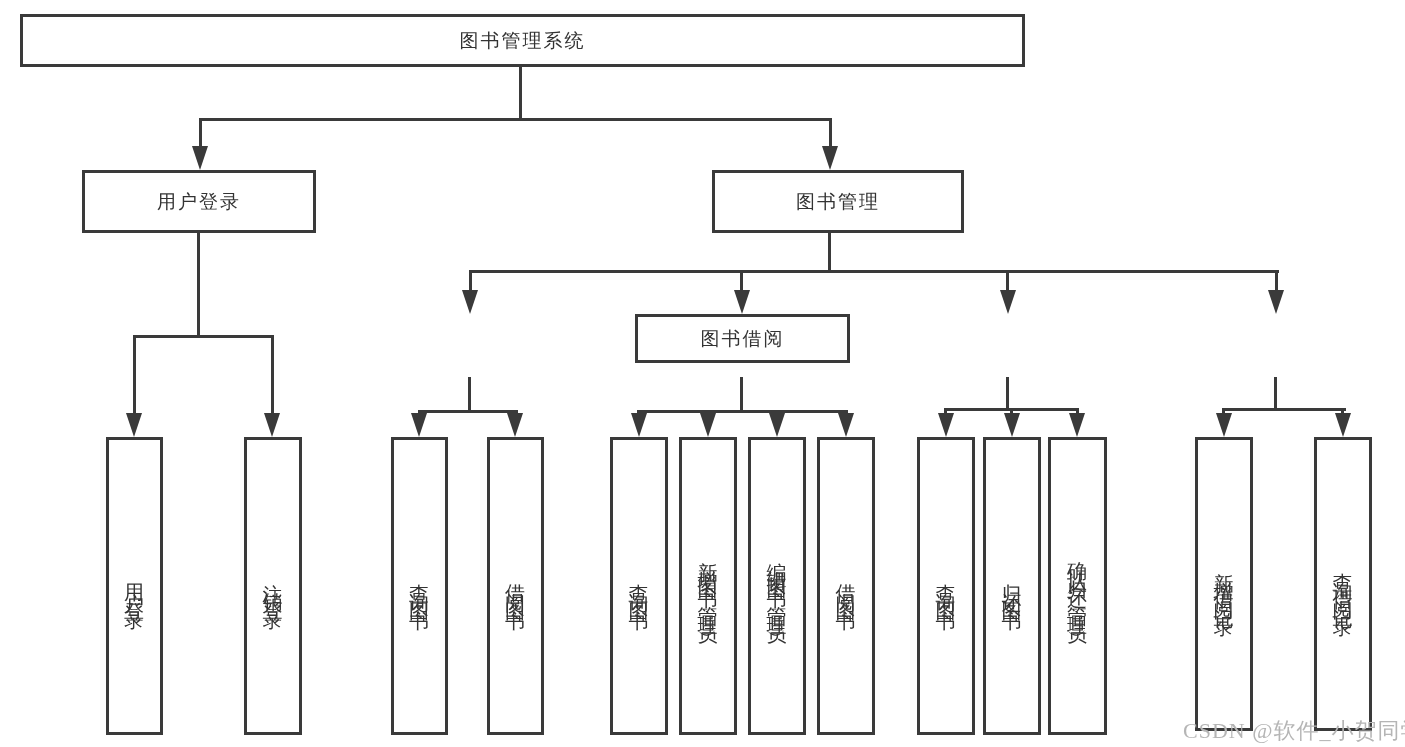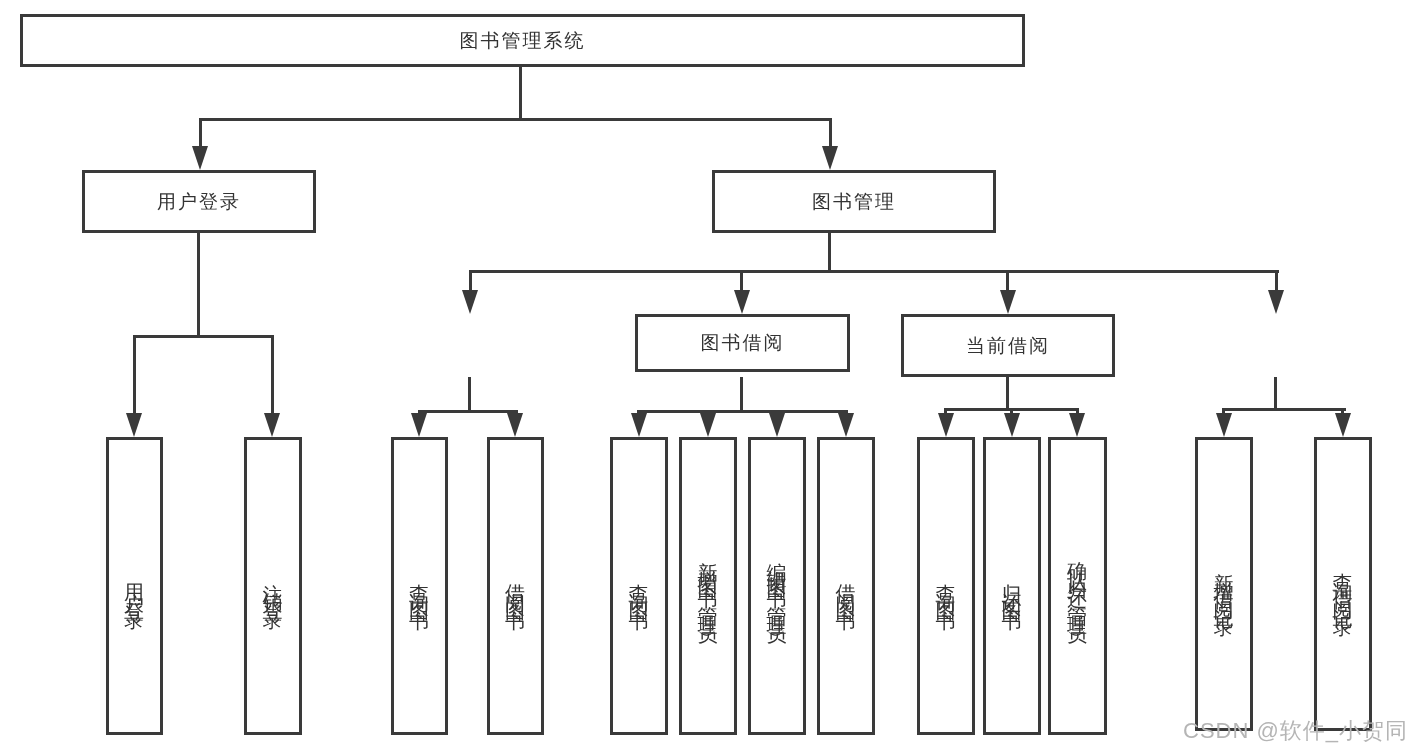--- a/index.html
+++ b/index.html
@@ -9,21 +9,21 @@
     --background: #ffffff;
   }
   * { margin:0; padding:0; box-sizing:border-box; }
   html,body { background:#fff; }
   .canvas {
     position:relative;
     width:1405px;
     height:747px;
     background:var(--background);
     overflow:hidden;
-    font-family:Liberation Sans, sans-serif;
+    font-family:Liberation Serif, serif;
   }
   .box {
     position:absolute;
     border:3px solid var(--line);
     background:#fff;
     display:flex;
     align-items:center;
     justify-content:center;
     color:var(--text);
     font-size:19px;
@@ -119,29 +119,26 @@
   <div class="vline" style="left:1341px;top:408px;width:3px;height:9px"></div>
   <div class="arrow" style="left:1335px;top:413px"></div>
 
   <div class="box" style="left:20px;top:14px;width:1005px;height:53px">
     <span>图书管理系统</span>
   </div>
 
   <div class="box" style="left:82px;top:170px;width:234px;height:63px">
     <span>用户登录</span>
   </div>
-  <div class="box" style="left:712px;top:170px;width:284px;height:63px">
+  <div class="box" style="left:712px;top:170px;width:252px;height:63px">
     <span>图书管理</span>
   </div>
 
-  <div class="box" style="left:635px;top:314px;width:215px;height:58px">
+  <div class="box" style="left:635px;top:314px;width:215px;height:49px">
     <span>图书借阅</span>
-  </div>
-  <div class="box" style="left:901px;top:314px;width:214px;height:63px">
-    <span>当前借阅</span>
   </div>
 
   <div class="box vbox" style="left:106px;top:437px;width:57px;height:298px">
     <span class="vlabel">用户登录</span>
   </div>
   <div class="box vbox" style="left:244px;top:437px;width:58px;height:298px">
     <span class="vlabel">注销登录</span>
   </div>
 
   <div class="box vbox" style="left:391px;top:437px;width:57px;height:298px">

